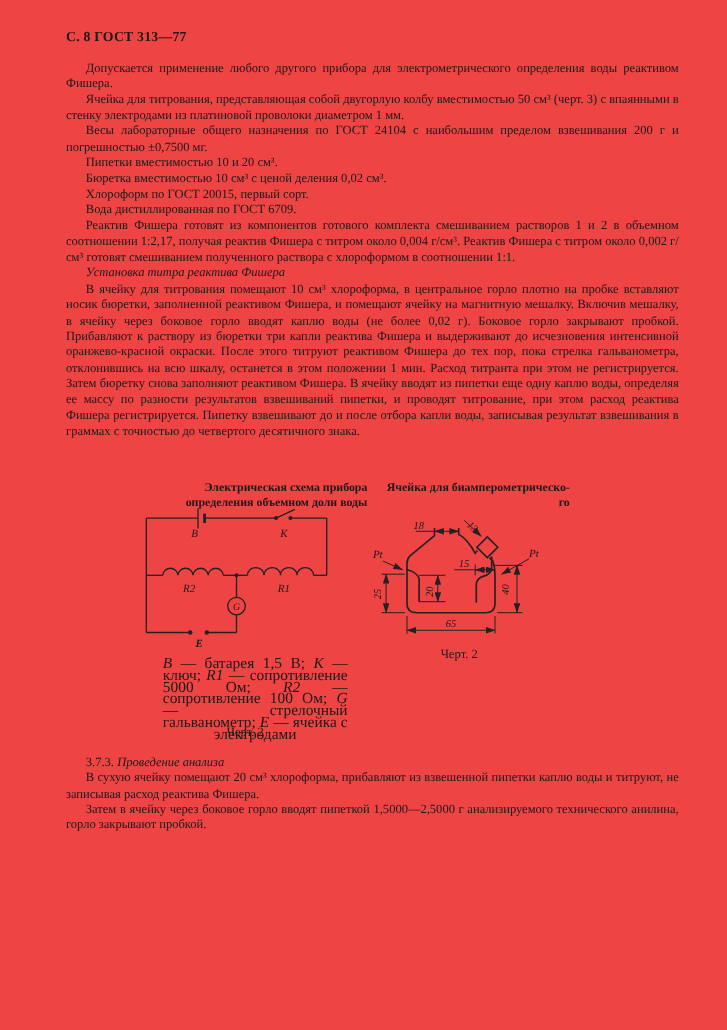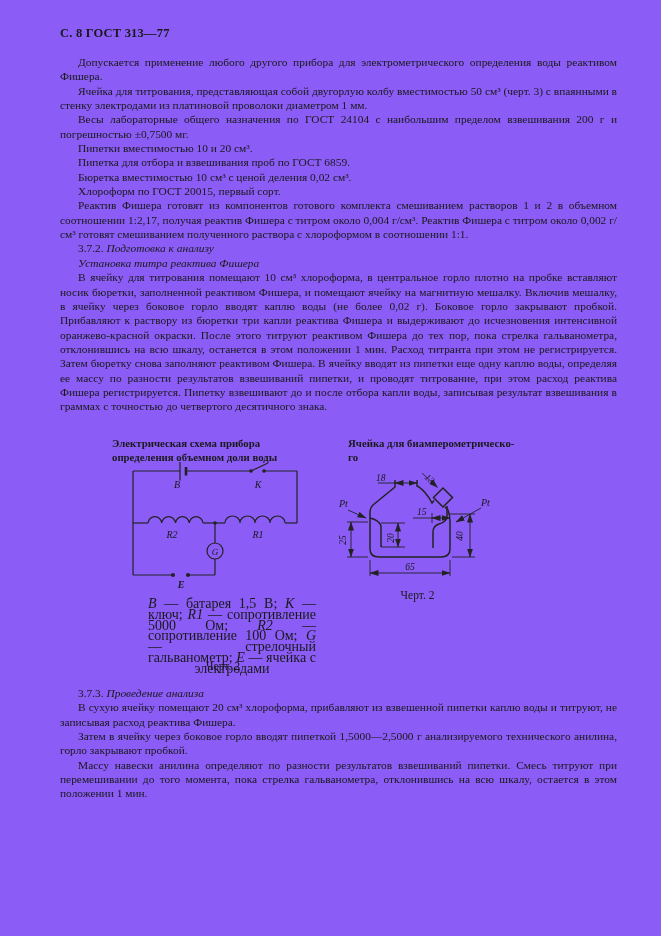--- a/index.html
+++ b/index.html
@@ -1,24 +1,24 @@
 <!DOCTYPE html>
 <html><head>
 <meta charset="utf-8">
 <style>
   html,body{margin:0;padding:0;background:#ffffff;}
-  .page{position:relative;width:661px;height:936px;background:#8b5cf6;
+  .page{position:relative;width:661px;height:936px;background:#ef4444;
         font-family:"Liberation Serif",serif;color:#191919;overflow:hidden;}
   .hdr{position:absolute;left:60px;top:26px;font-weight:bold;font-size:12.5px;letter-spacing:.2px;}
   .block{position:absolute;width:557px;font-size:11.4px;line-height:14.35px;text-align:justify;}
   .block.top{left:60px;top:55px;}
   .block.bottom{left:60px;top:686px;}
   .para{margin:0;text-indent:18px;}
   .italic{font-style:italic;}
-  .figtitle{position:absolute;text-align:left;font-weight:bold;font-size:10.8px;line-height:13.5px;}
+  .figtitle{position:absolute;text-align:right;font-weight:bold;font-size:10.8px;line-height:13.5px;}
   .fig2-title{left:112px;top:437px;width:222px;}
   .fig3-title{left:348px;top:437px;width:170px;}
   .fig2-svg{position:absolute;left:125px;top:461px;overflow:visible;}
   .fig3-svg{position:absolute;left:335px;top:470px;overflow:visible;}
   .fig2-caption{position:absolute;left:148px;top:599px;width:168px;font-size:14px;
                 line-height:10.8px;text-align:justify;text-align-last:center;}
   .figlabel{position:absolute;text-align:center;font-size:11.5px;}
   .fig2-label{left:133px;top:660px;width:180px;}
   .fig3-label{left:335px;top:589px;width:165px;}
   svg text{font-family:"Liberation Serif",serif;fill:#191919;}
@@ -32,25 +32,24 @@
 
 <div class="page">
 
   <div class="hdr">С. 8 ГОСТ 313—77</div>
 
   <div class="block top">
     <p class="para">Допускается применение любого другого прибора для электрометрического определения воды реактивом Фишера.</p>
     <p class="para">Ячейка для титрования, представляющая собой двугорлую колбу вместимостью 50 см³ (черт. 3) с впаянными в стенку электродами из платиновой проволоки диаметром 1 мм.</p>
     <p class="para">Весы лабораторные общего назначения по ГОСТ 24104 с наибольшим пределом взвешивания 200 г и погрешностью ±0,7500 мг.</p>
     <p class="para">Пипетки вместимостью 10 и 20 см³.</p>
-    <p class="para">Пипетка для отбора и взвешивания проб по ГОСТ 6859.</p>
     <p class="para">Бюретка вместимостью 10 см³ с ценой деления 0,02 см³.</p>
     <p class="para">Хлороформ по ГОСТ 20015, первый сорт.</p>
+    <p class="para">Вода дистиллированная по ГОСТ 6709.</p>
     <p class="para">Реактив Фишера готовят из компонентов готового комплекта смешиванием растворов 1 и 2 в объемном соотношении 1:2,17, получая реактив Фишера с титром около 0,004 г/см³. Реактив Фишера с титром около 0,002 г/см³ готовят смешиванием полученного раствора с хлороформом в соотношении 1:1.</p>
-    <p class="para"><span>3.7.2. </span><span style="font-style: italic;">Подготовка к анализу</span></p>
     <p class="para italic">Установка титра реактива Фишера</p>
     <p class="para">В ячейку для титрования помещают 10 см³ хлороформа, в центральное горло плотно на пробке вставляют носик бюретки, заполненной реактивом Фишера, и помещают ячейку на магнитную мешалку. Включив мешалку, в ячейку через боковое горло вводят каплю воды (не более 0,02 г). Боковое горло закрывают пробкой. Прибавляют к раствору из бюретки три капли реактива Фишера и выдерживают до исчезновения интенсивной оранжево-красной окраски. После этого титруют реактивом Фишера до тех пор, пока стрелка гальванометра, отклонившись на всю шкалу, останется в этом положении 1 мин. Расход титранта при этом не регистрируется. Затем бюретку снова заполняют реактивом Фишера. В ячейку вводят из пипетки еще одну каплю воды, определяя ее массу по разности результатов взвешиваний пипетки, и проводят титрование, при этом расход реактива Фишера регистрируется. Пипетку взвешивают до и после отбора капли воды, записывая результат взвешивания в граммах с точностью до четвертого десятичного знака.</p>
   </div>
 
   <div class="figtitle fig2-title">
     <div>Электрическая схема прибора</div>
     <div>определения объемном доли воды</div>
   </div>
 
   <svg class="fig2-svg" width="180" height="132" viewBox="0 0 180 132">
@@ -134,16 +133,15 @@
     <text class="slabel" x="4" y="37">Pt</text>
     <text class="slabel" x="146" y="36">Pt</text>
   </svg>
 
   <div class="figlabel fig3-label">Черт. 2</div>
 
   <div class="block bottom">
     <p class="para"><span>3.7.3. </span><span style="font-style: italic;">Проведение анализа</span></p>
     <p class="para">В сухую ячейку помещают 20 см³ хлороформа, прибавляют из взвешенной пипетки каплю воды и титруют, не записывая расход реактива Фишера.</p>
     <p class="para">Затем в ячейку через боковое горло вводят пипеткой 1,5000—2,5000 г анализируемого технического анилина, горло закрывают пробкой.</p>
-    <p class="para">Массу навески анилина определяют по разности результатов взвешиваний пипетки. Смесь титруют при перемешивании до того момента, пока стрелка гальванометра, отклонившись на всю шкалу, остается в этом положении 1 мин.</p>
   </div>
 
 </div>
 
 </body></html>

